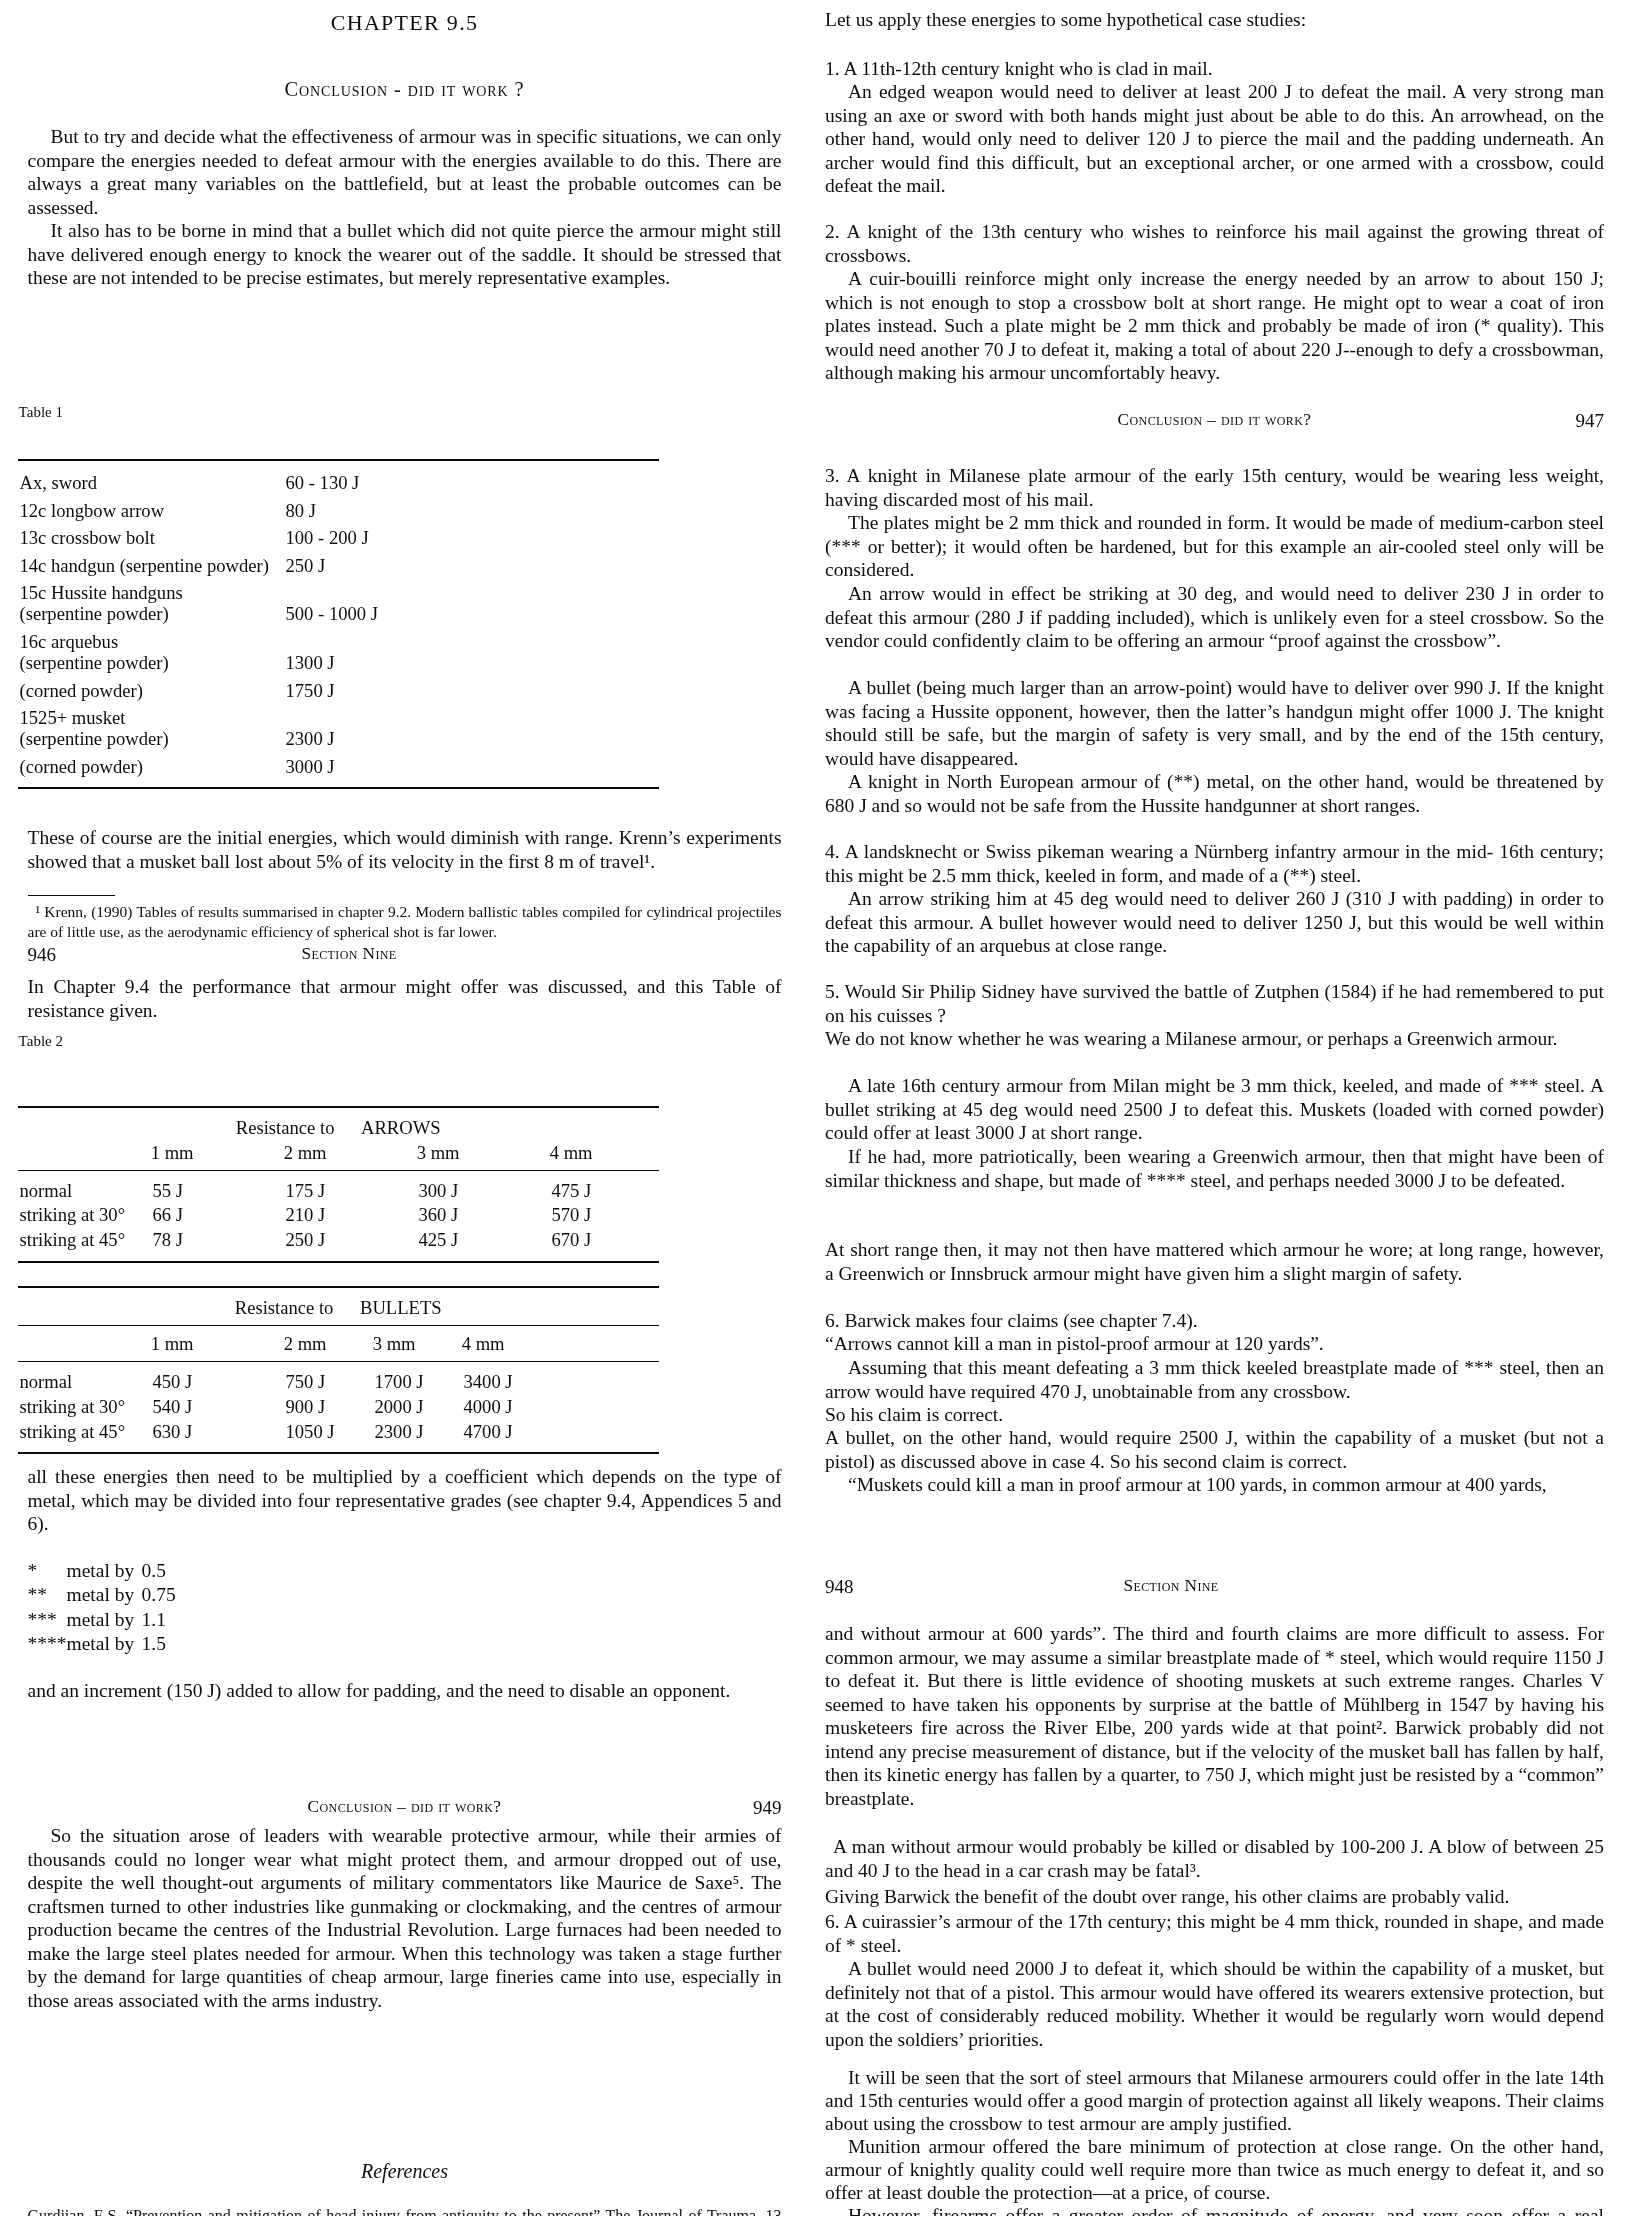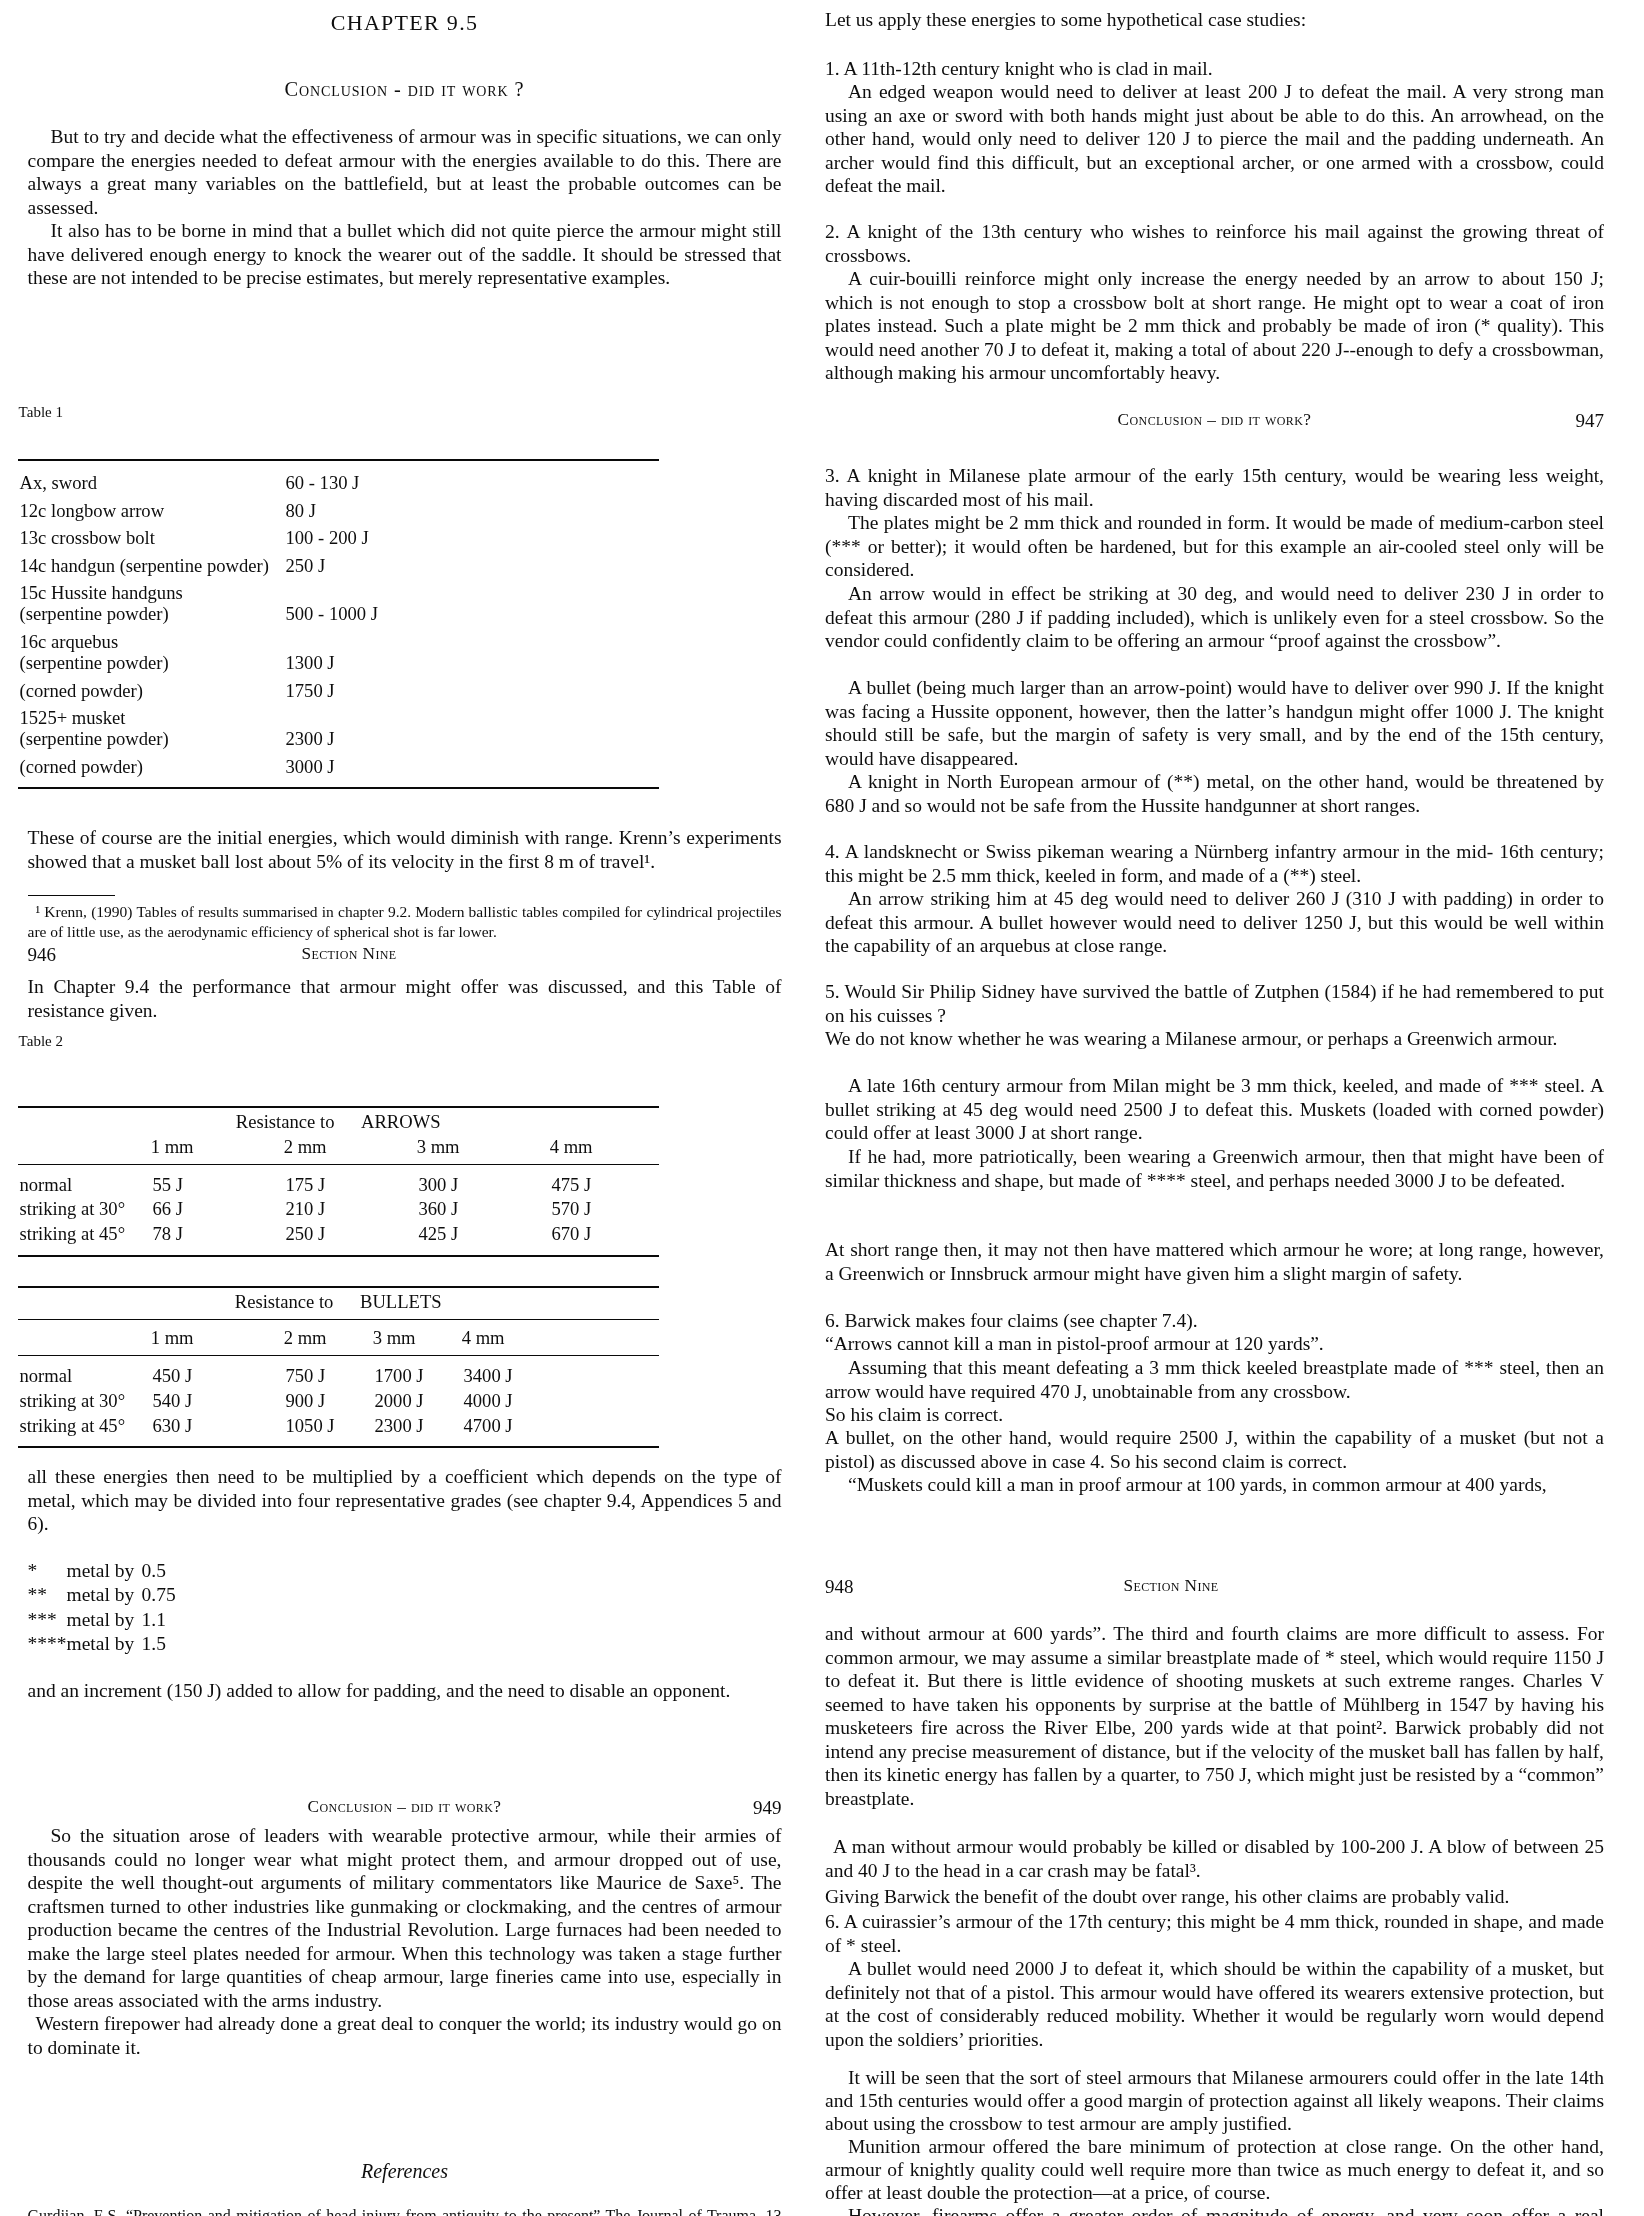--- a/index.html
+++ b/index.html
@@ -27,21 +27,21 @@
   
   .t1 { border-top:2.2px solid #0a0a0a; border-bottom:2.2px solid #0a0a0a; font-size:18.6px; line-height:21px; }
   .t1-head { display:flex; padding:10.6px 0 11.5px 1.8px; border-bottom:1.8px solid #0a0a0a; }
   .t1-body { padding:4.4px 0 10.6px 1.8px; }
   .t1-row { display:flex; align-items:flex-end; margin-top:6.6px; }
   .t1-w { width:266px; }
   .t1-e { flex:1; }
 
   
   .t2 { border-top:2.2px solid #0a0a0a; border-bottom:2.2px solid #0a0a0a; font-size:18.6px; line-height:22px; }
-  .t2-cap { text-align:center; padding-top:3px; }
+  .t2-cap { text-align:center; padding-top:9px; }
   .t2-cap .gapword { display:inline-block; margin-left:26.6px; }
   .t2-grid { display:flex; padding-left:1.8px; }
   .t2-grid .c0 { width:133px; }
   .t2-grid.arr .c1,.t2-grid.arr .c2,.t2-grid.arr .c3 { width:133px; }
   .t2-grid.arr .c4 { flex:1; }
   .t2-grid.bul .c1 { width:133px; } .t2-grid.bul .c2 { width:89px; }
   .t2-grid.bul .c3 { width:89px; } .t2-grid.bul .c4 { flex:1; }
   .t2-mm { padding:2.7px 0 6.2px 0; }
   .t2-sep { border-top:1.8px solid #0a0a0a; height:0; }
   .t2-rows { padding:6.2px 0 9.8px 0; }
@@ -247,21 +247,20 @@
     <p>and an increment (150 J) added to allow for padding, and the need to disable an opponent.</p>
   </div>
 
   <div class="abs" style="left:0; top:1797px; width:754px; height:22px;">
     <div class="runhead sc center" style="width:754px;">Conclusion – did it work?</div>
     <span class="abs pg" style="right:0; top:0; font-size:19px;">949</span>
   </div>
 
   <div class="abs bodytxt" style="left:0; top:1824px; width:754px;">
     <p class="ind">So the situation arose of leaders with wearable protective armour, while their armies of thousands could no longer wear what might protect them, and armour dropped out of use, despite the well thought-out arguments of military commentators like Maurice de Saxe⁵. The craftsmen turned to other industries like gunmaking or clockmaking, and the centres of armour production became the centres of the Industrial Revolution. Large furnaces had been needed to make the large steel plates needed for armour. When this technology was taken a stage further by the demand for large quantities of cheap armour, large fineries came into use, especially in those areas associated with the arms industry.</p>
-    <p class="ind-sm">Western firepower had already done a great deal to conquer the world; its industry would go on to dominate it.</p>
   </div>
 
   <div class="abs center" style="left:0; top:2160px; width:754px; font-style:italic; font-size:20px;">References</div>
 
   <div class="abs refstxt" style="left:0; top:2207px; width:754px;">
     <p class="refitem">Gurdjian, E.S. “Prevention and mitigation of head injury from antiquity to the present” The Journal of Trauma, 13 (New York, 1973) 931-945.</p>
 
   </div>
 
 </div>

